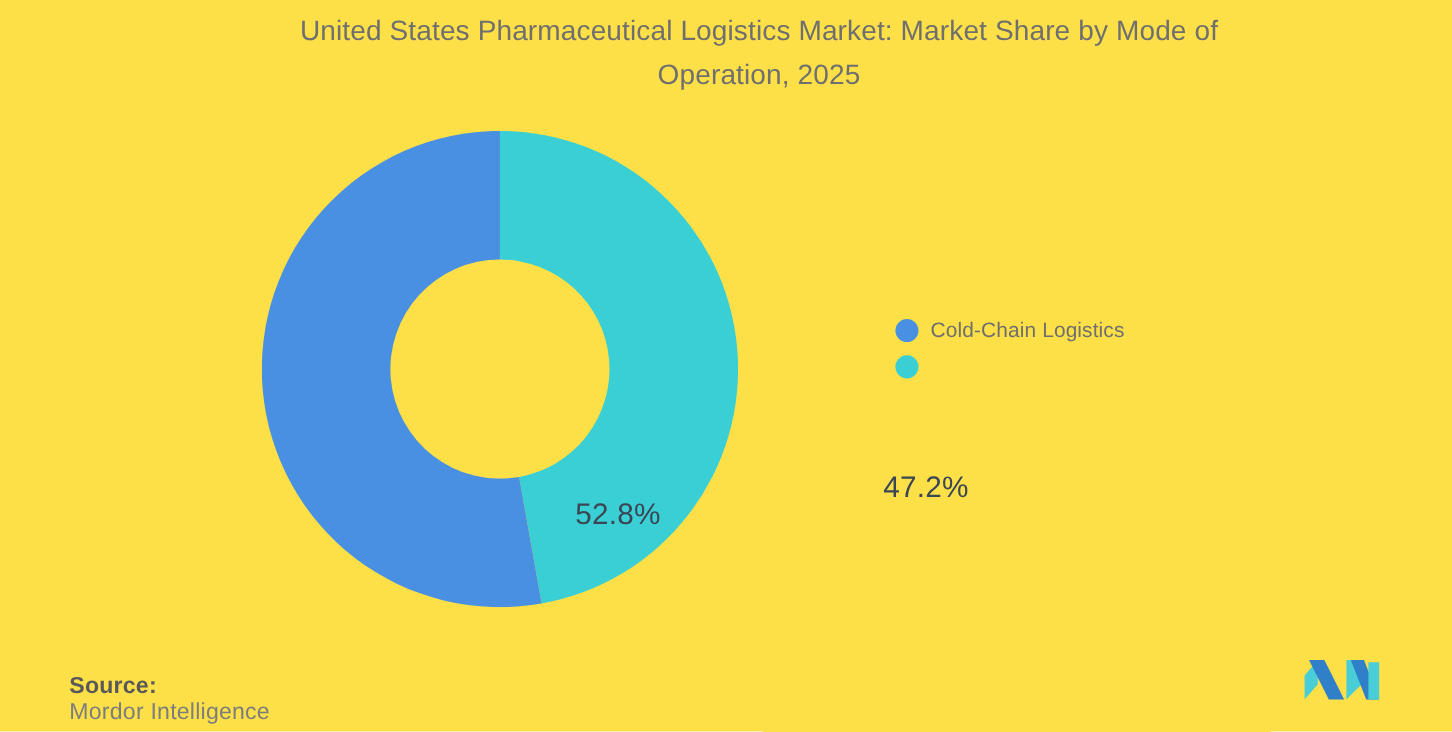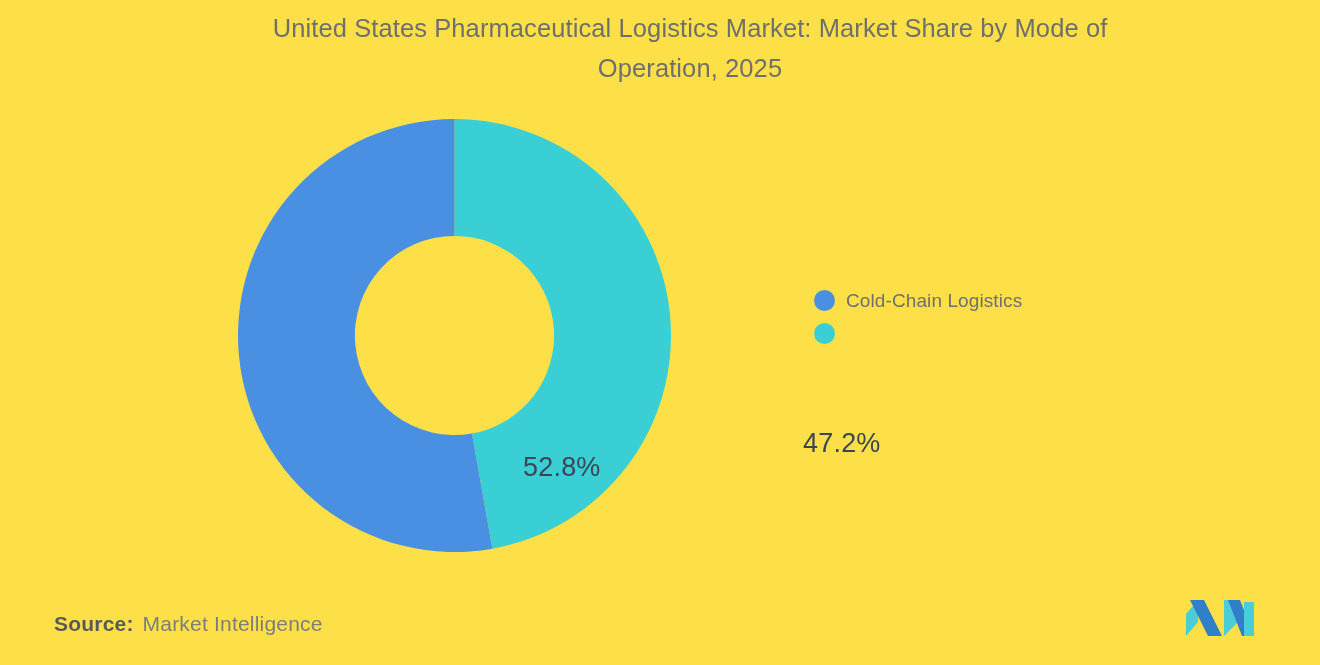--- a/index.html
+++ b/index.html
@@ -93,20 +93,21 @@
   }
 
   
   #source-line {
     position: absolute;
     left: 54px;
     top: 612px;
     display: flex;
     align-items: baseline;
     font-size: 21px;
+    flex-direction: column;
   }
   #source-label {
     font-weight: 700;
     color: #595959;
     letter-spacing: 0.2px;
   }
   #source-value {
     margin-left: 9px;
     font-weight: 400;
     color: #7d7d7d;
@@ -148,21 +149,21 @@
       <span class="legend-dot" id="legend-dot-0" style="background: rgb(74, 144, 226);"></span>
       <span class="legend-label" style="color: rgb(111, 111, 111);">Cold-Chain Logistics</span>
     </div>
     <div class="legend-item">
       <span class="legend-dot" id="legend-dot-1" style="background: rgb(58, 207, 213);"></span>
     </div>
   </div>
 
   <div id="source-line">
     <span id="source-label">Source:</span>
-    <span id="source-value">Market Intelligence</span>
+    <span id="source-value">Mordor Intelligence</span>
   </div>
 
   <div id="brand-logo">
     <svg width="70" height="40" viewBox="0 0 70 40">
 
       <polygon points="2,38 2,16 14,2 14,24" fill="#49cdd6"></polygon>
       <polygon points="6,2 20,2 38,38 24,38" fill="#2f80c8"></polygon>
       <polygon points="40,2 54,2 54,24 40,38" fill="#49cdd6"></polygon>
       <polygon points="28,2 40,2 40,38 28,38" fill="#2f80c8" opacity="0"></polygon>
 

